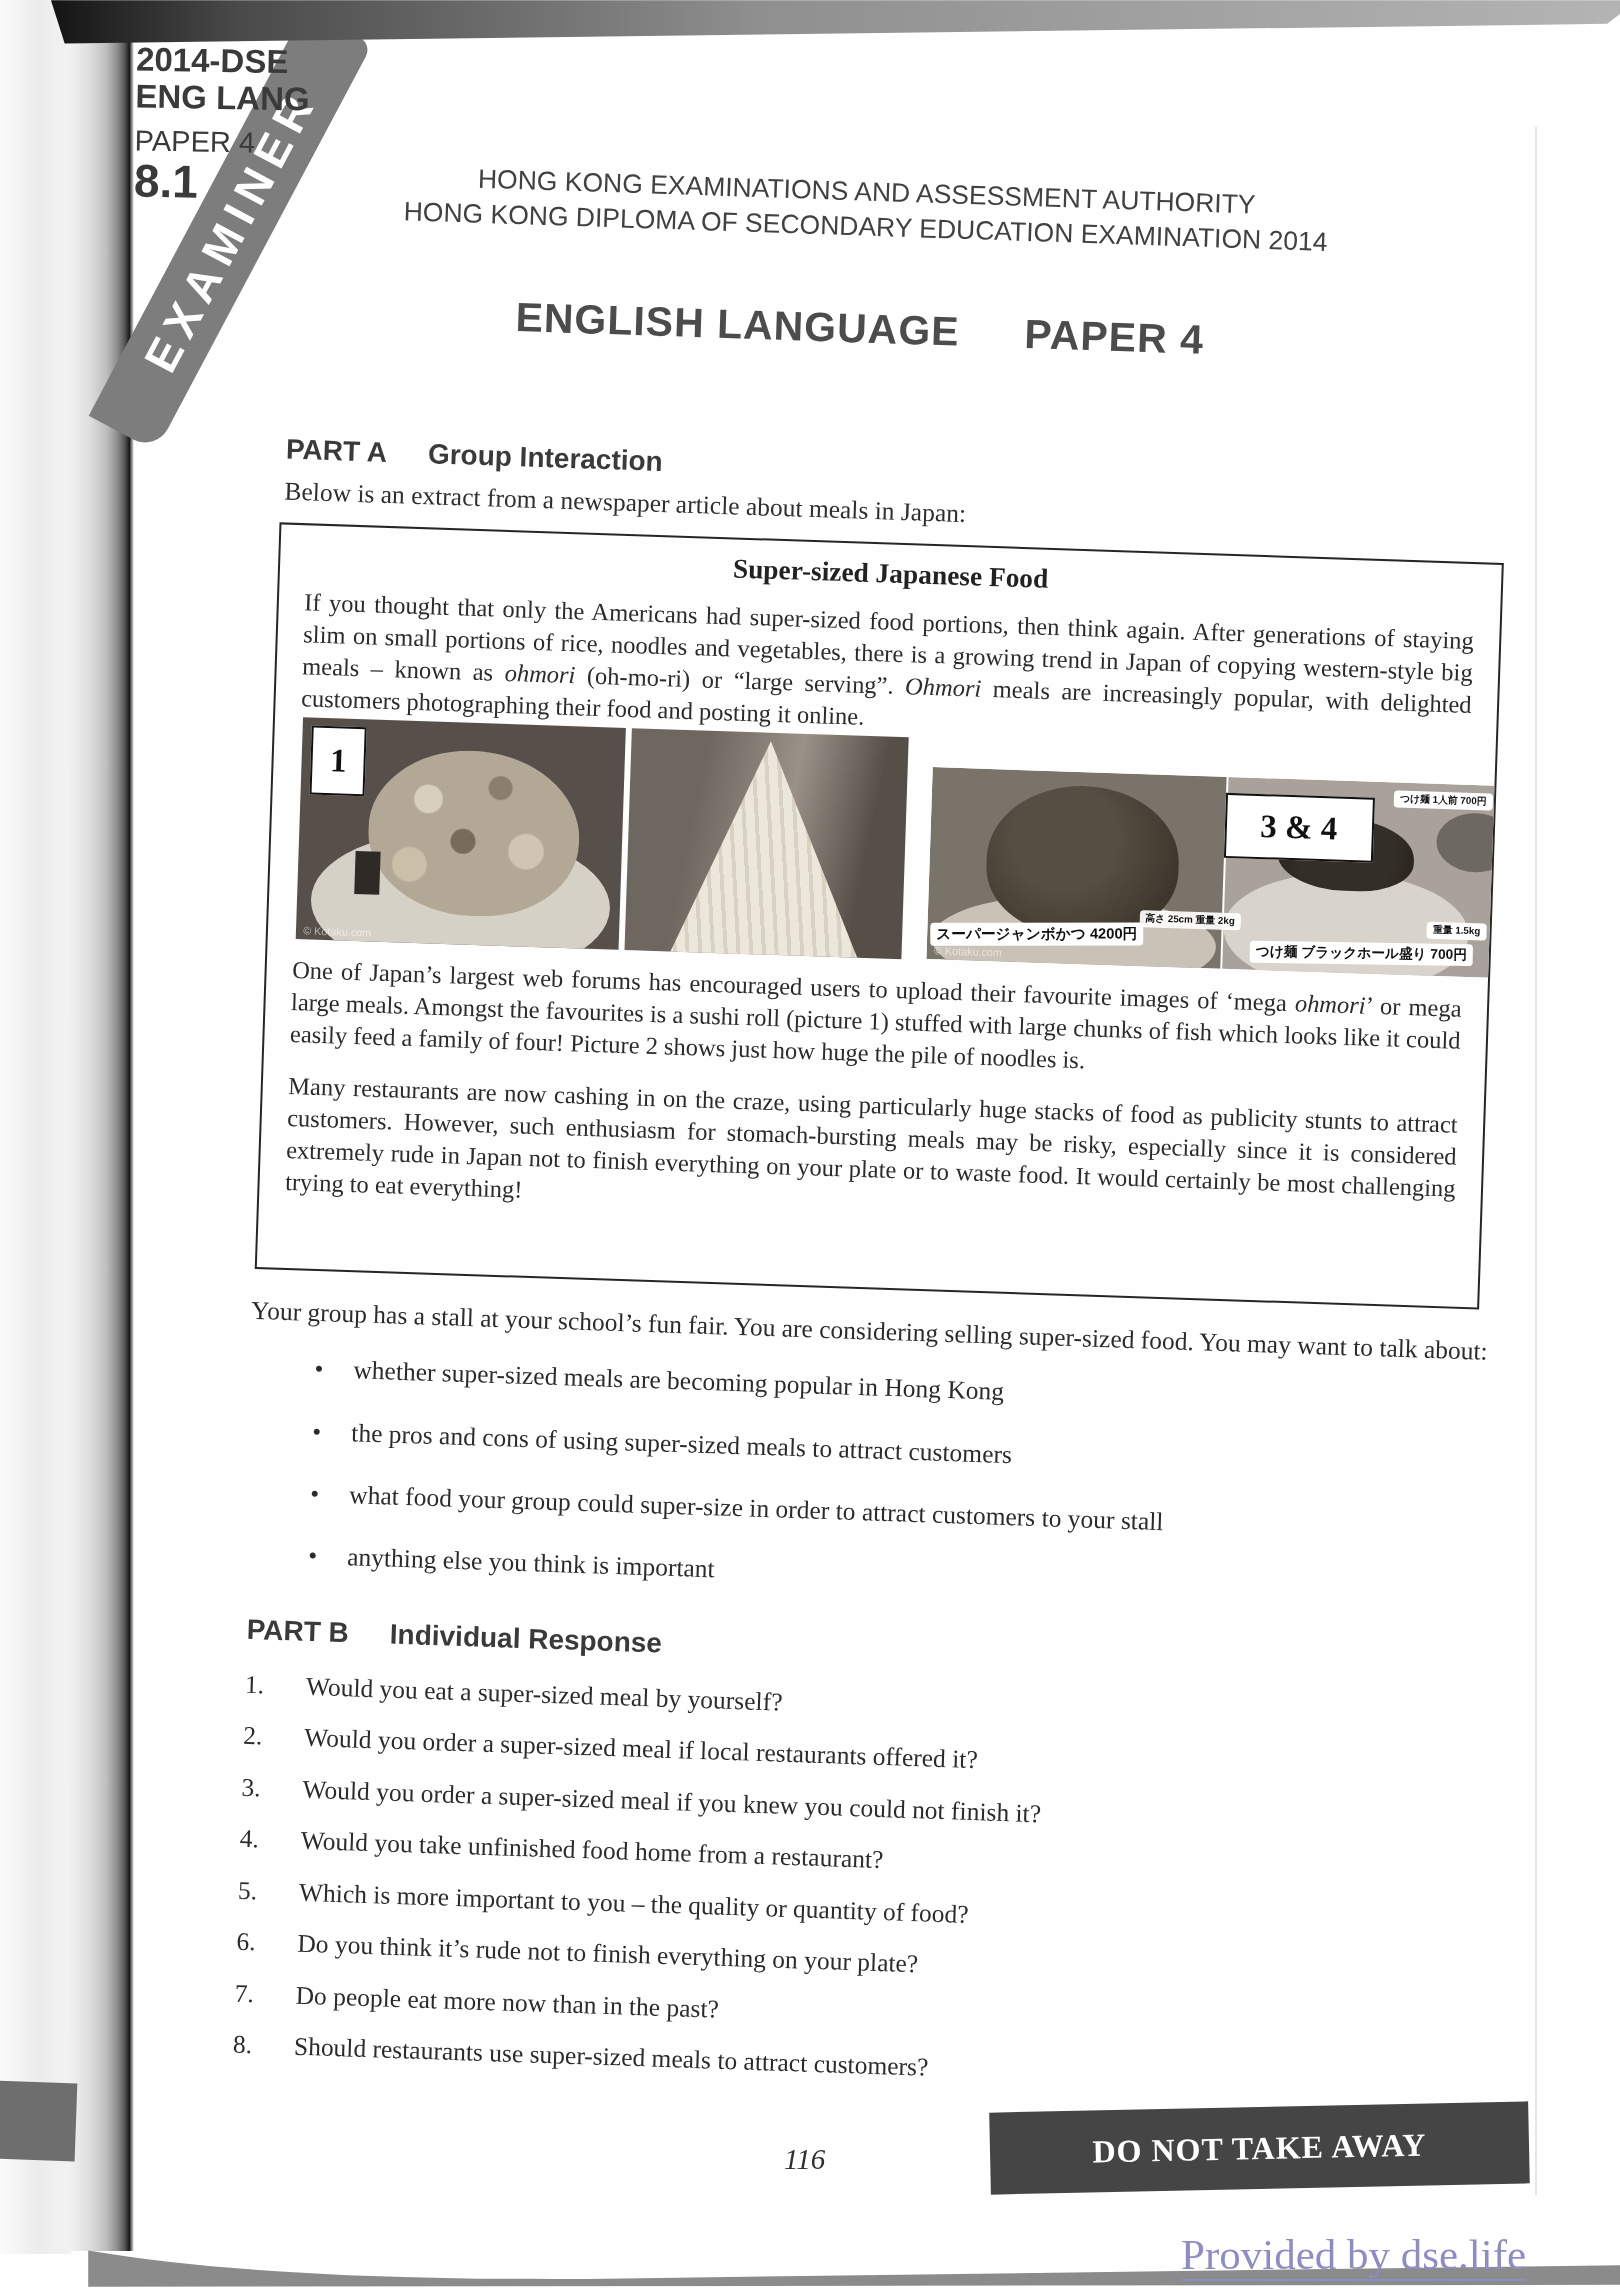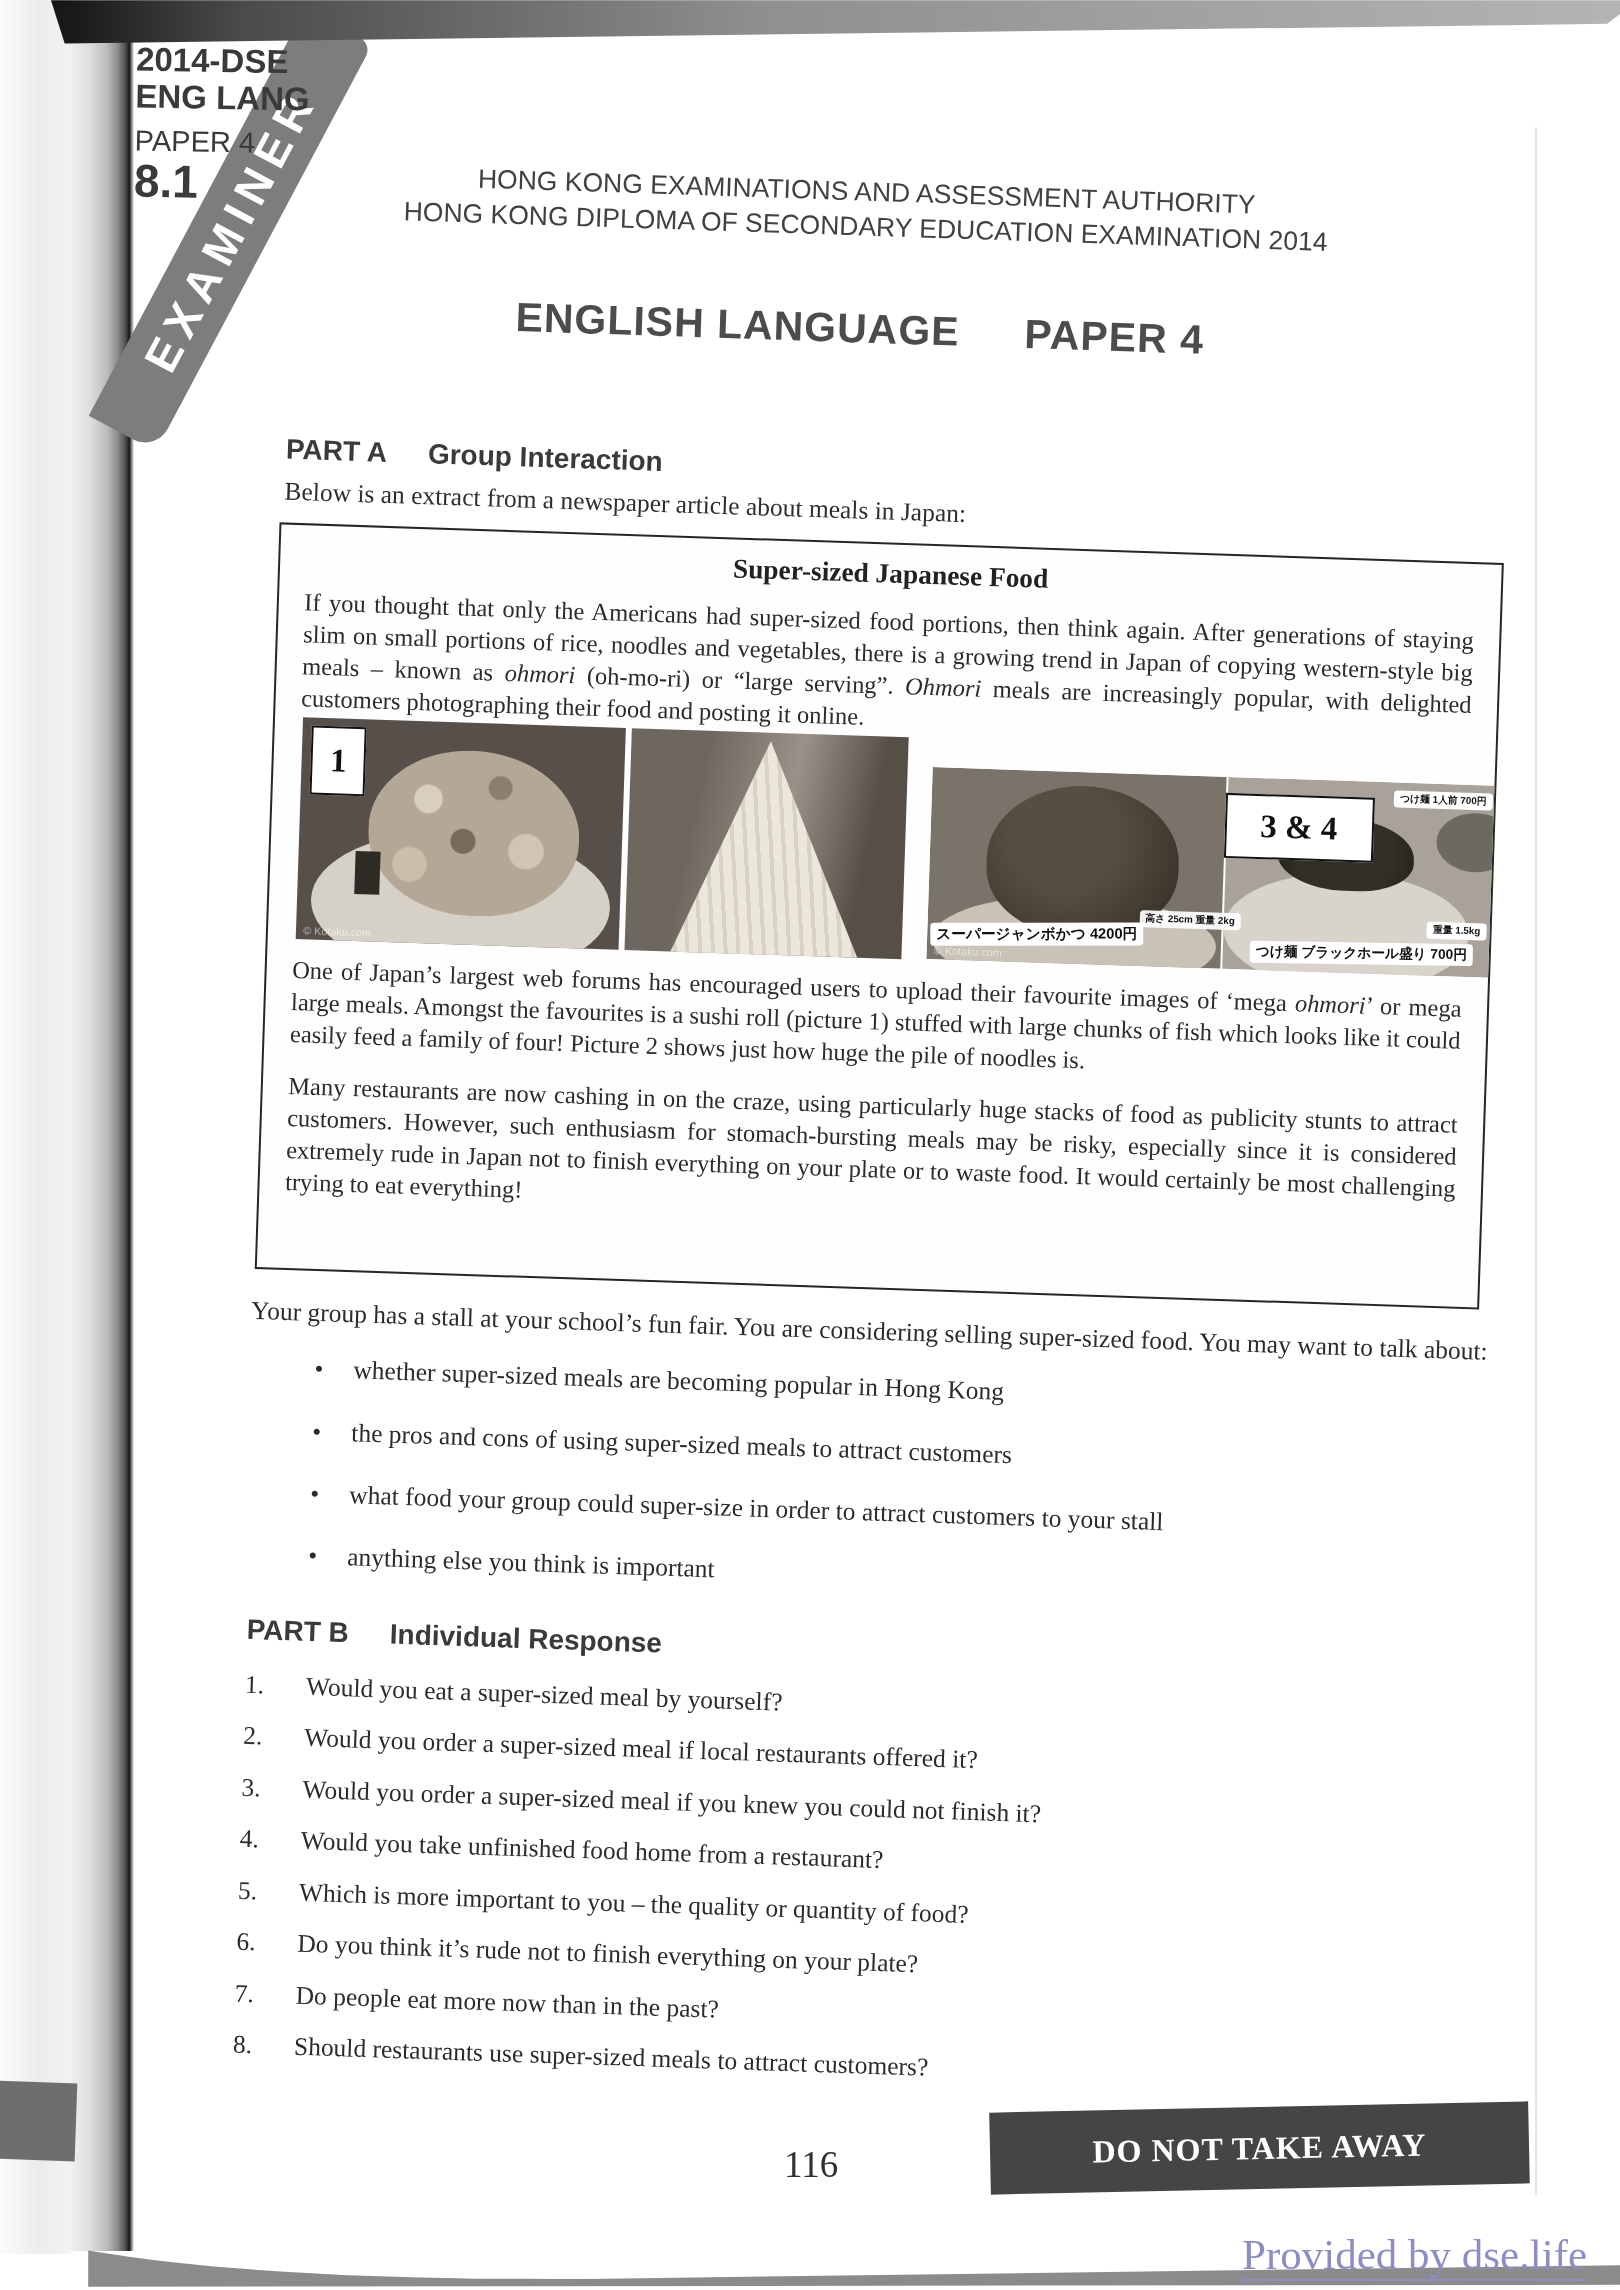--- a/index.html
+++ b/index.html
@@ -105,26 +105,26 @@
   .task{margin-left:165px;margin-top:23.5px;width:1259px;font-size:25.5px;line-height:35px;color:#2b2b2b;}
   ul.bullets{list-style:none;margin:21.6px 0 0 171px;padding:0;}
   ul.bullets li{position:relative;padding-left:98px;font-size:25.5px;line-height:35px;margin-bottom:27.4px;color:#2b2b2b;}
   ul.bullets li .dot{position:absolute;left:59px;top:0;font-size:25.5px;}
   .part-b{margin-top:43px;}
   .qlist{margin-left:171px;margin-top:23.5px;}
   .qrow{display:flex;font-size:25.5px;line-height:29px;margin-bottom:22.5px;color:#2b2b2b;}
   .qrow .qnum{width:61px;flex:0 0 61px;}
 
   
-  .pagenum{position:absolute;left:784px;top:2143px;font-size:37px;color:#2f2f2f;z-index:5;}
+  .pagenum{position:absolute;left:784px;top:2143px;font-size:29px;color:#2f2f2f;z-index:5;font-style:italic;}
   .notice{position:absolute;left:990px;top:2107px;width:539px;height:82px;background:#454545;
     transform:rotate(-1.2deg);display:flex;align-items:center;justify-content:center;z-index:5;}
   .notice span{color:#ffffff;font-weight:bold;font-size:32px;letter-spacing:1px;
     font-family:"Liberation Serif",serif;}
-  .dse{position:absolute;left:1242px;top:2231px;font-size:43px;color:#8d8dc5;z-index:7;
+  .dse{position:absolute;left:1181px;top:2231px;font-size:43px;color:#8d8dc5;z-index:7;
     border-bottom:2.9px solid #8d8dc5;padding-bottom:1px;line-height:1.1;text-decoration:none;}
 </style>
 </head>
 <body>
 
 <div class="stage">
 
   <div class="left-strip"></div>
   <div class="spine"></div>
   <div class="tab"></div>

